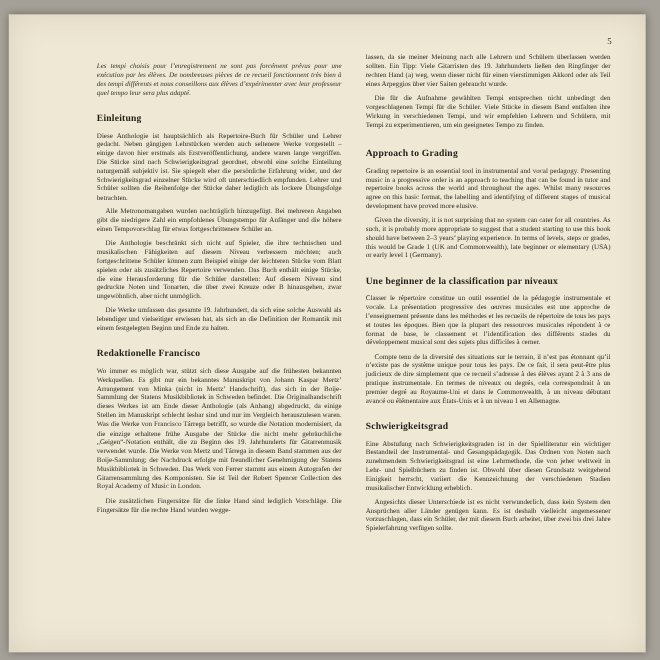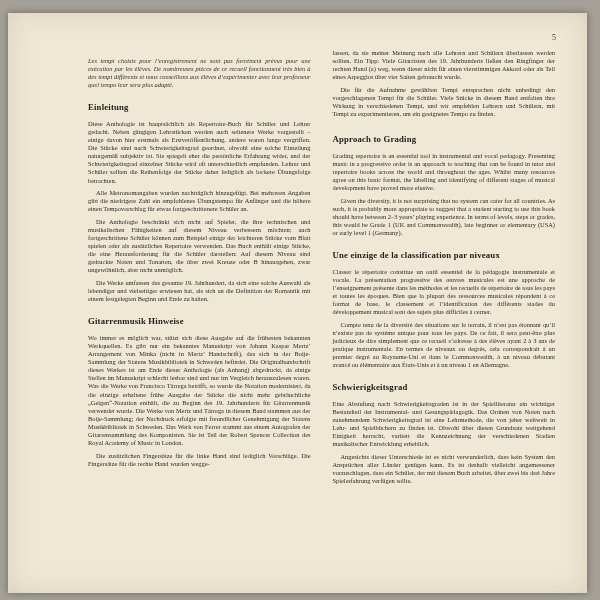--- a/index.html
+++ b/index.html
@@ -49,34 +49,34 @@
 
     <div class="col col-left">
       <p class="body ital">Les tempi choisis pour l’enregistrement ne sont pas forcément prévus pour une exécution par les élèves. De nombreuses pièces de ce recueil fonctionnent très bien à des tempi différents et nous conseillons aux élèves d’expérimenter avec leur professeur quel tempo leur sera plus adapté.</p>
 
       <h3 class="head">Einleitung</h3>
       <p class="body">Diese Anthologie ist hauptsächlich als Repertoire-Buch für Schüler und Lehrer gedacht. Neben gängigen Lehrstücken werden auch seltenere Werke vorgestellt – einige davon hier erstmals als Erstveröffentlichung, andere waren lange vergriffen. Die Stücke sind nach Schwierigkeitsgrad geordnet, obwohl eine solche Einteilung naturgemäß subjektiv ist. Sie spiegelt eher die persönliche Erfahrung wider, und der Schwierigkeitsgrad einzelner Stücke wird oft unterschiedlich empfunden. Lehrer und Schüler sollten die Reihenfolge der Stücke daher lediglich als lockere Übungsfolge betrachten.</p>
       <p class="body ind">Alle Metronomangaben wurden nachträglich hinzugefügt. Bei mehreren Angaben gibt die niedrigere Zahl ein empfohlenes Übungstempo für Anfänger und die höhere einen Tempovorschlag für etwas fortgeschrittenere Schüler an.</p>
       <p class="body ind">Die Anthologie beschränkt sich nicht auf Spieler, die ihre technischen und musikalischen Fähigkeiten auf diesem Niveau verbessern möchten; auch fortgeschrittene Schüler können zum Beispiel einige der leichteren Stücke vom Blatt spielen oder als zusätzliches Repertoire verwenden. Das Buch enthält einige Stücke, die eine Herausforderung für die Schüler darstellen: Auf diesem Niveau sind gedruckte Noten und Tonarten, die über zwei Kreuze oder B hinausgehen, zwar ungewöhnlich, aber nicht unmöglich.</p>
       <p class="body ind">Die Werke umfassen das gesamte 19. Jahrhundert, da sich eine solche Auswahl als lebendiger und vielseitiger erwiesen hat, als sich an die Definition der Romantik mit einem festgelegten Beginn und Ende zu halten.</p>
 
-      <h3 class="head">Gitarrenmusik Hinweise</h3>
+      <h3 class="head">Redaktionelle Francisco</h3>
       <p class="body">Wo immer es möglich war, stützt sich diese Ausgabe auf die frühesten bekannten Werkquellen. Es gibt nur ein bekanntes Manuskript von Johann Kaspar Mertz’ Arrangement von Minka (nicht in Mertz’ Handschrift), das sich in der Boije-Sammlung der Statens Musikbibliotek in Schweden befindet. Die Originalhandschrift dieses Werkes ist am Ende dieser Anthologie (als Anhang) abgedruckt, da einige Stellen im Manuskript schlecht lesbar sind und nur im Vergleich herauszulesen waren. Was die Werke von Francisco Tárrega betrifft, so wurde die Notation modernisiert, da die einzige erhaltene frühe Ausgabe der Stücke die nicht mehr gebräuchliche „Geigen“-Notation enthält, die zu Beginn des 19. Jahrhunderts für Gitarrenmusik verwendet wurde. Die Werke von Mertz und Tárrega in diesem Band stammen aus der Boije-Sammlung; der Nachdruck erfolgte mit freundlicher Genehmigung der Statens Musikbibliotek in Schweden. Das Werk von Ferrer stammt aus einem Autografen der Gitarrensammlung des Komponisten. Sie ist Teil der Robert Spencer Collection des Royal Academy of Music in London.</p>
       <p class="body ind">Die zusätzlichen Fingersätze für die linke Hand sind lediglich Vorschläge. Die Fingersätze für die rechte Hand wurden wegge-</p>
     </div>
 
     <div class="col col-right">
       <p class="body">lassen, da sie meiner Meinung nach alle Lehrern und Schülern überlassen werden sollten. Ein Tipp: Viele Gitarristen des 19. Jahrhunderts ließen den Ringfinger der rechten Hand (a) weg, wenn dieser nicht für einen vierstimmigen Akkord oder als Teil eines Arpeggios über vier Saiten gebraucht wurde.</p>
       <p class="body ind">Die für die Aufnahme gewählten Tempi entsprechen nicht unbedingt den vorgeschlagenen Tempi für die Schüler. Viele Stücke in diesem Band entfalten ihre Wirkung in verschiedenen Tempi, und wir empfehlen Lehrern und Schülern, mit Tempi zu experimentieren, um ein geeignetes Tempo zu finden.</p>
 
       <h3 class="head first">Approach to Grading</h3>
       <p class="body">Grading repertoire is an essential tool in instrumental and vocal pedagogy. Presenting music in a progressive order is an approach to teaching that can be found in tutor and repertoire books across the world and throughout the ages. Whilst many resources agree on this basic format, the labelling and identifying of different stages of musical development have proved more elusive.</p>
       <p class="body ind">Given the diversity, it is not surprising that no system can cater for all countries. As such, it is probably more appropriate to suggest that a student starting to use this book should have between 2–3 years’ playing experience. In terms of levels, steps or grades, this would be Grade 1 (UK and Commonwealth), late beginner or elementary (USA) or early level 1 (Germany).</p>
 
-      <h3 class="head">Une einzige de la classification par niveaux</h3>
+      <h3 class="head">Une beginner de la classification par niveaux</h3>
       <p class="body">Classer le répertoire constitue un outil essentiel de la pédagogie instrumentale et vocale. La présentation progressive des œuvres musicales est une approche de l’enseignement présente dans les méthodes et les recueils de répertoire de tous les pays et toutes les époques. Bien que la plupart des ressources musicales répondent à ce format de base, le classement et l’identification des différents stades du développement musical sont des sujets plus difficiles à cerner.</p>
       <p class="body ind">Compte tenu de la diversité des situations sur le terrain, il n’est pas étonnant qu’il n’existe pas de système unique pour tous les pays. De ce fait, il sera peut-être plus judicieux de dire simplement que ce recueil s’adresse à des élèves ayant 2 à 3 ans de pratique instrumentale. En termes de niveaux ou degrés, cela correspondrait à un premier degré au Royaume-Uni et dans le Commonwealth, à un niveau débutant avancé ou élémentaire aux États-Unis et à un niveau 1 en Allemagne.</p>
 
       <h3 class="head">Schwierigkeitsgrad</h3>
       <p class="body">Eine Abstufung nach Schwierigkeitsgraden ist in der Spielliteratur ein wichtiger Bestandteil der Instrumental- und Gesangspädagogik. Das Ordnen von Noten nach zunehmendem Schwierigkeitsgrad ist eine Lehrmethode, die von jeher weltweit in Lehr- und Spielbüchern zu finden ist. Obwohl über diesen Grundsatz weitgehend Einigkeit herrscht, variiert die Kennzeichnung der verschiedenen Stadien musikalischer Entwicklung erheblich.</p>
       <p class="body ind">Angesichts dieser Unterschiede ist es nicht verwunderlich, dass kein System den Ansprüchen aller Länder genügen kann. Es ist deshalb vielleicht angemessener vorzuschlagen, dass ein Schüler, der mit diesem Buch arbeitet, über zwei bis drei Jahre Spielerfahrung verfügen sollte.</p>
     </div>
 
   </div>
 </div>

